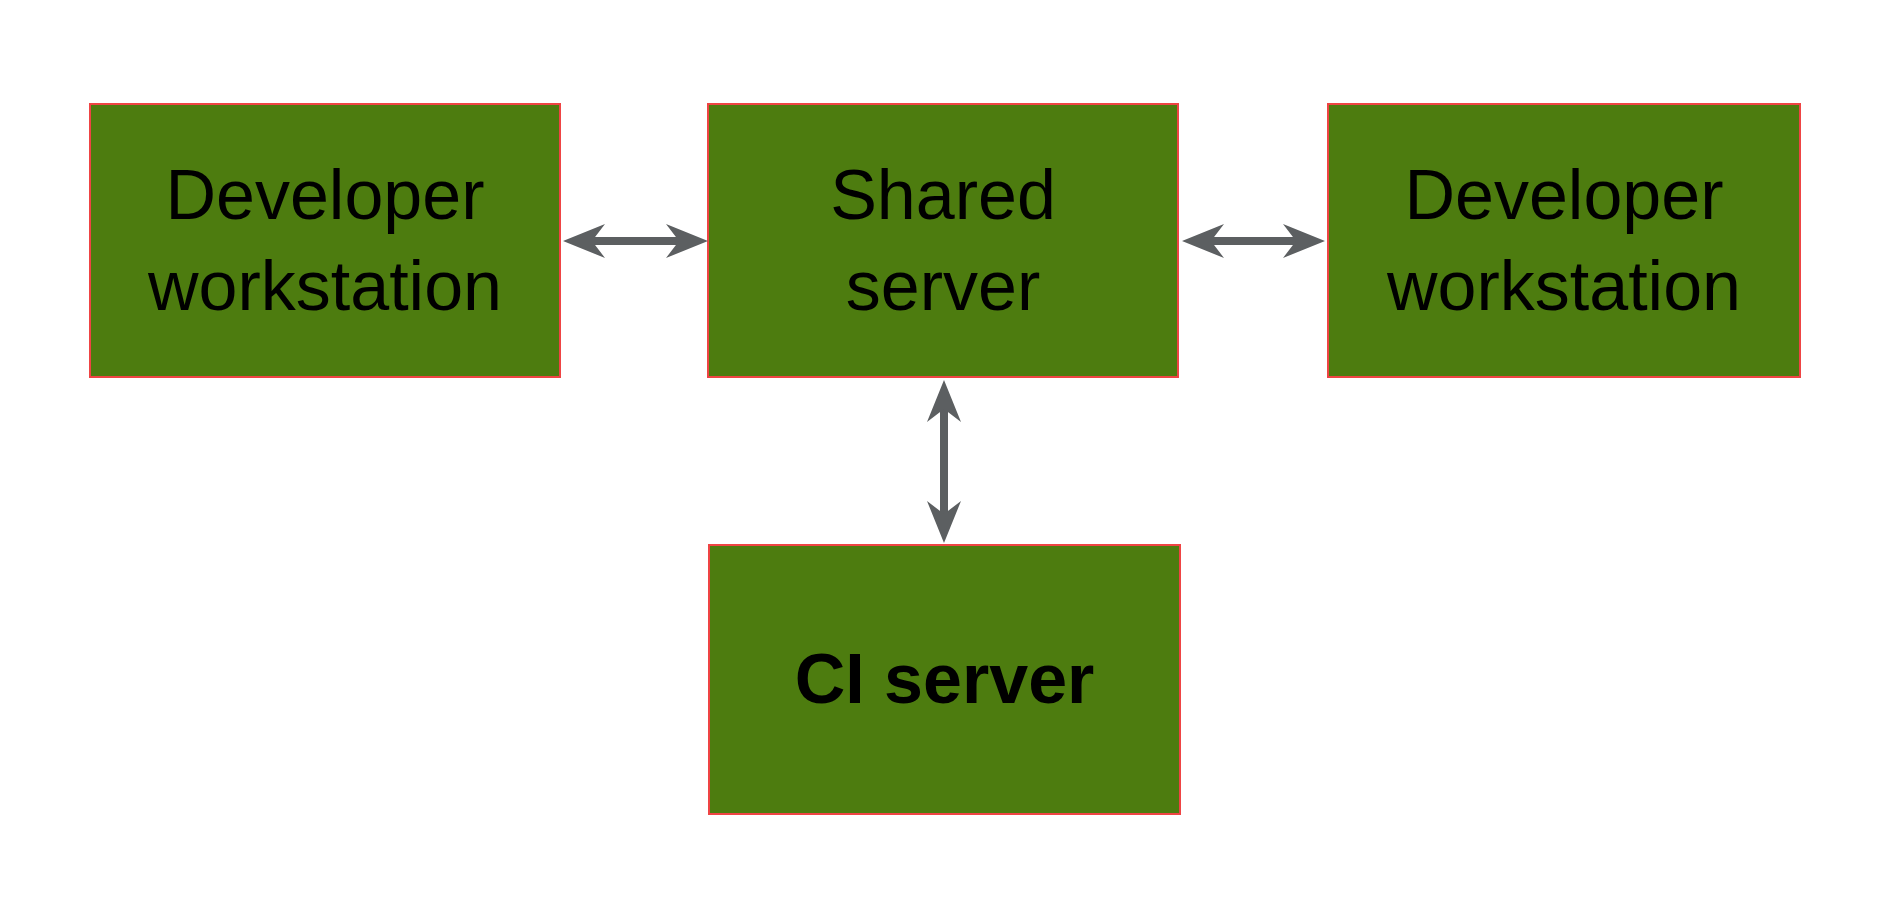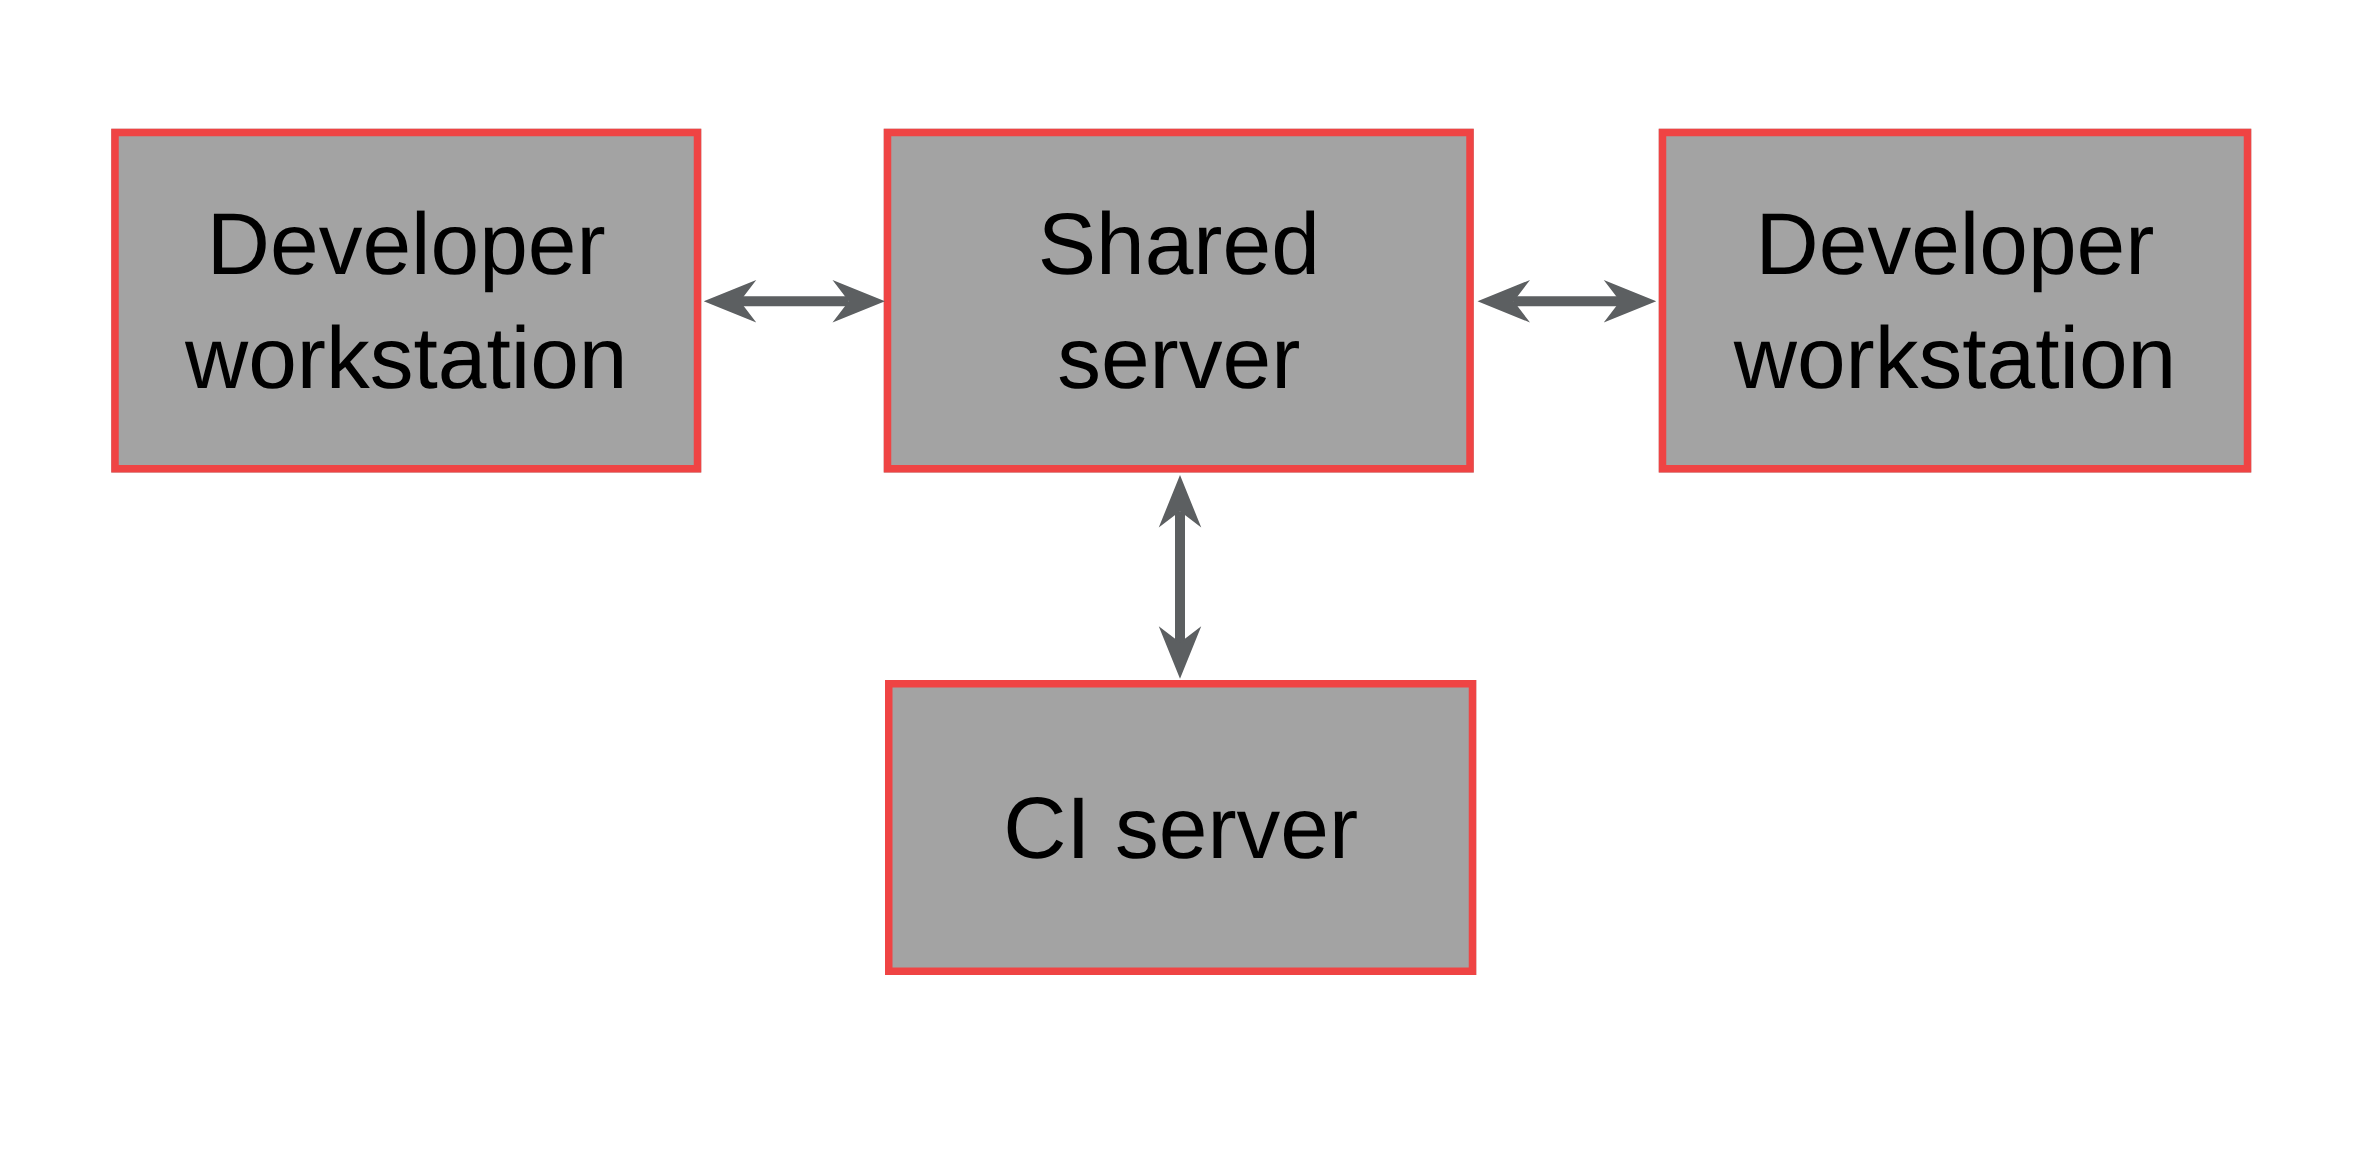--- a/index.html
+++ b/index.html
@@ -12,39 +12,39 @@
     font-family: "Liberation Sans", "DejaVu Sans", sans-serif;
   }
   .canvas {
     position: relative;
     width: 1900px;
     height: 922px;
     background: #ffffff;
   }
   .node {
     position: absolute;
-    background: #a3a3a3;
-    border: 6px solid #ef4444;
+    background: #4d7c0f;
+    border: 2px solid #ef4444;
     box-sizing: border-box;
     display: flex;
     align-items: center;
     justify-content: center;
     text-align: center;
   }
   .node .label {
     font-size: 70px;
     line-height: 91px;
     color: #000000;
     white-space: pre-line;
     letter-spacing: 0px;
   }
   .node-left   { left:  89px; top: 103px; width: 472px; height: 275px; }
   .node-center { left: 707px; top: 103px; width: 472px; height: 275px; }
   .node-right  { left:1327px; top: 103px; width: 474px; height: 275px; }
-  .node-bottom { left: 708px; top: 544px; width: 473px; height: 236px; }
+  .node-bottom { left: 708px; top: 544px; width: 473px; height: 271px; font-weight: bold; }
   svg.edges {
     position: absolute;
     left: 0; top: 0;
     width: 1900px;
     height: 922px;
     pointer-events: none;
   }
 </style>
 </head>
 <body>

